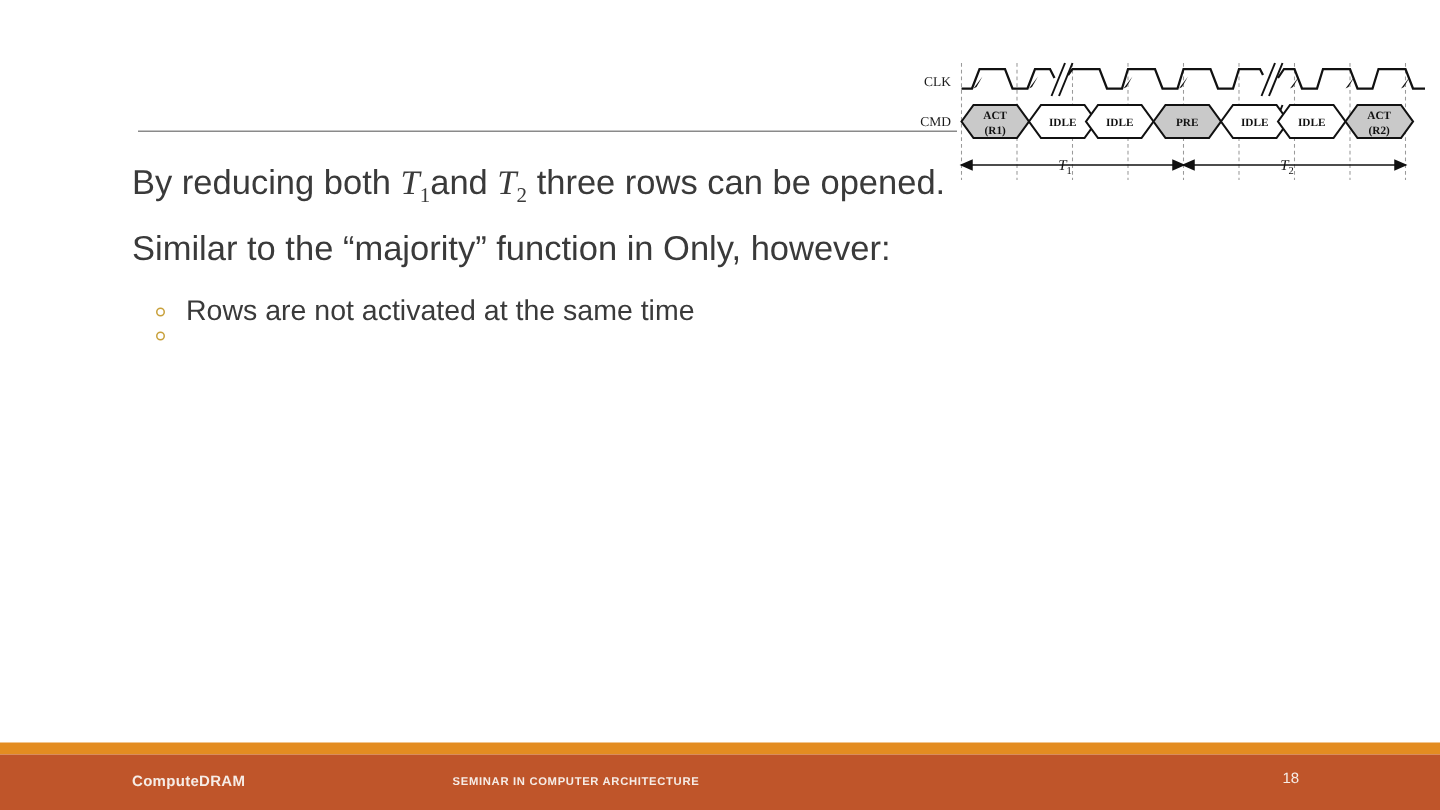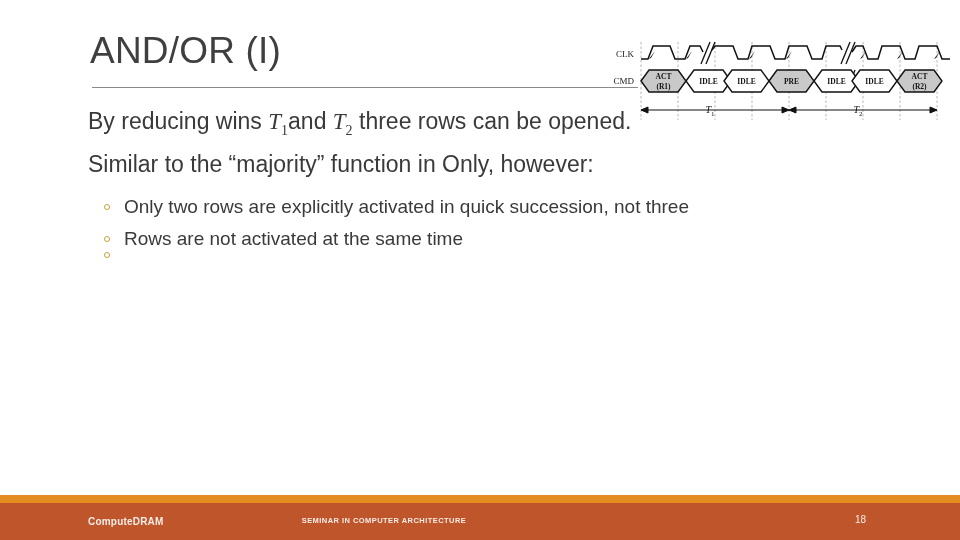--- a/index.html
+++ b/index.html
@@ -147,37 +147,33 @@
     font-size: 10px;
     font-weight: normal;
     color: #f6ece6;
   }
 </style>
 </head>
 <body>
 
 <div class="slide">
 
-  <div class="title">AND/OR (I)</div>
   <div class="title-rule"></div>
 
   <div class="body-block">
 
     <div class="lead l1">
-      <span>By reducing wins </span><span class="math"><span>T</span><sub>1</sub></span><span>and </span><span class="math"><span>T</span><sub>2</sub></span><span class="b"> three rows can be opened.</span>
+      <span>By reducing both </span><span class="math"><span>T</span><sub>1</sub></span><span>and </span><span class="math"><span>T</span><sub>2</sub></span><span class="b"> three rows can be opened.</span>
     </div>
 
     <div class="lead">
       <span>Similar to the “majority” function in Only, however:</span>
     </div>
 
     <ul class="bullets">
-      <li>
-        <span class="marker"></span><span>Only </span><span class="b">two rows</span><span> are explicitly activated in quick succession, not three</span>
-      </li>
       <li>
         <span class="marker"></span><span>Rows are not activated </span><span class="b">at the same time</span>
       </li>
       <li>
         <span class="marker"></span>
       </li>
     </ul>
   </div>
 
   <div class="timing">

